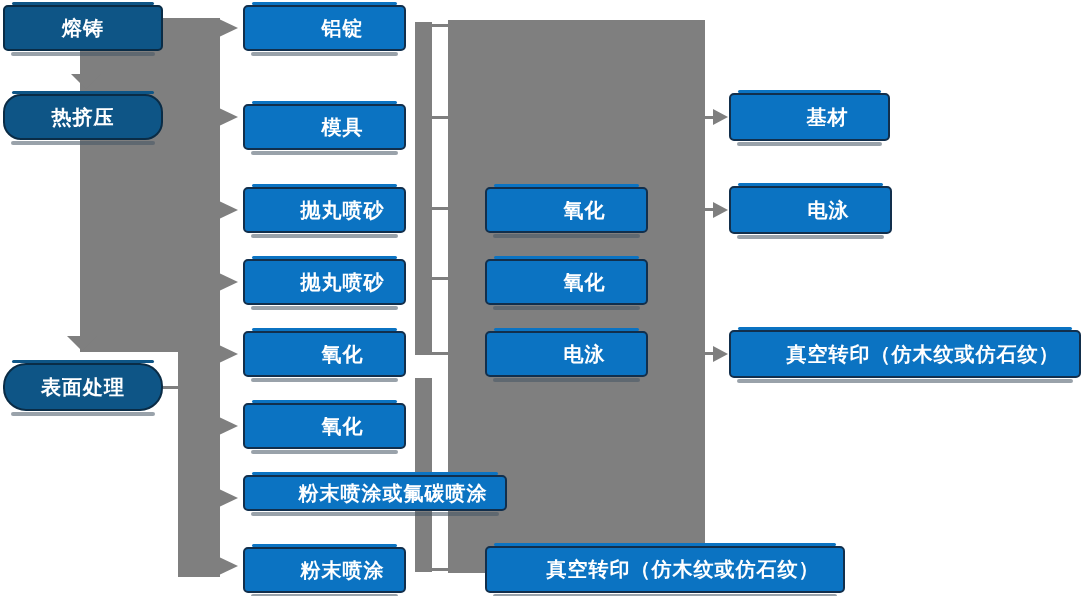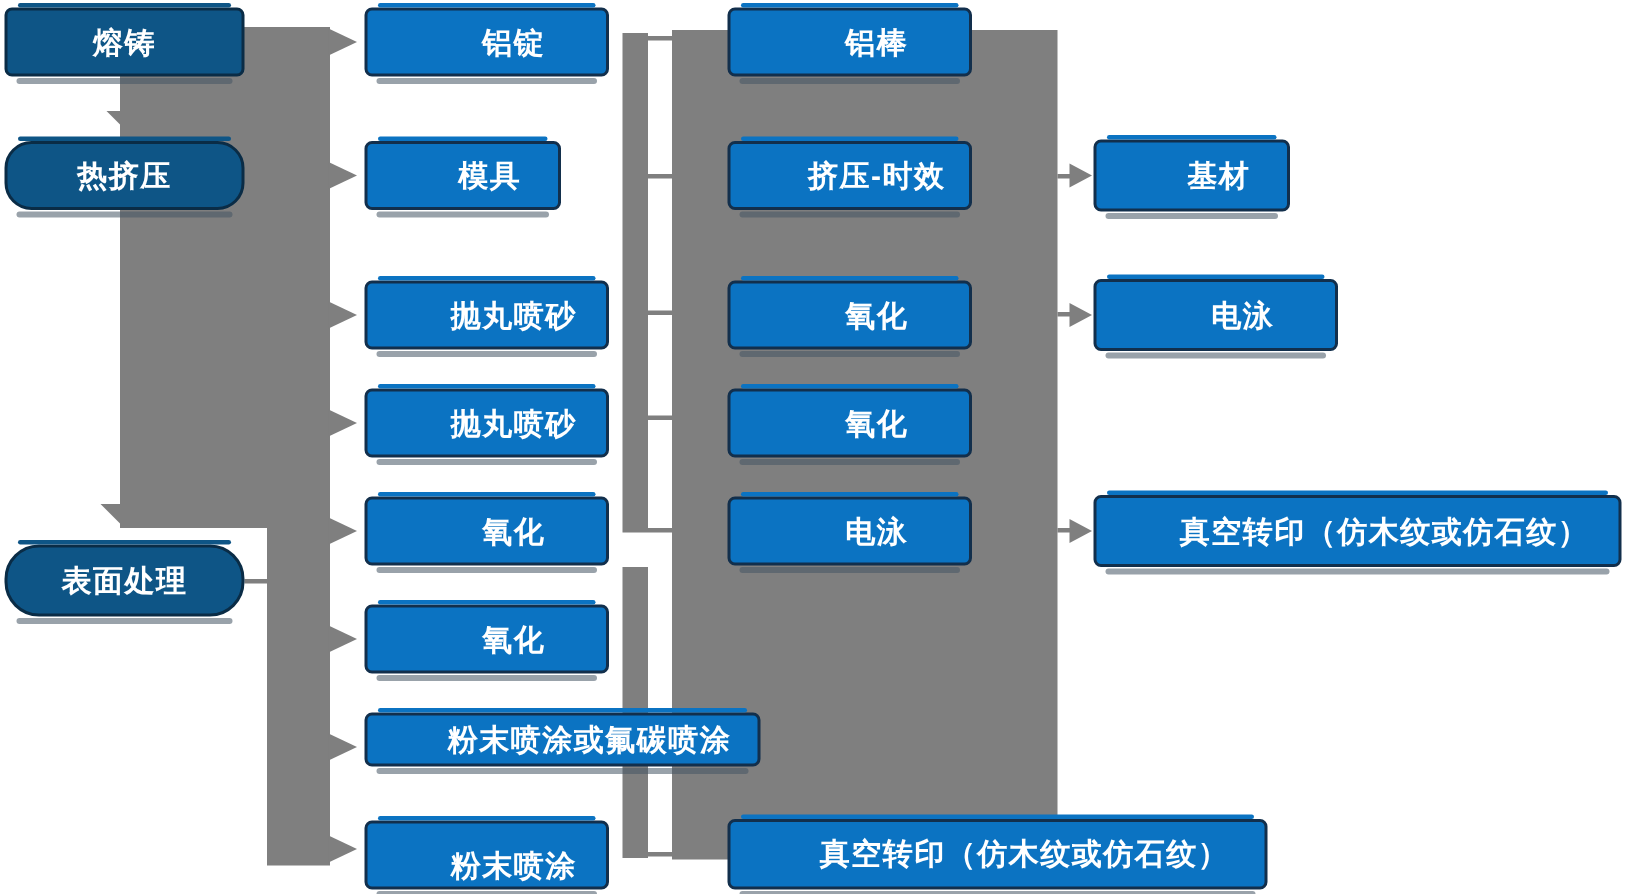--- a/index.html
+++ b/index.html
@@ -77,62 +77,56 @@
   <div class="box dark" style="left:3px; top:94px;  width:160px; height:46px;border-radius:18px;">
       <span>热挤压</span>
     </div>
   <div class="box dark" style="left:3px; top:363px; width:160px; height:48px;border-radius:23px;">
       <span>表面处理</span>
     </div>
 
   <div class="box blue" style="left:243px; top:5px;   width:163px; height:46px;">
       <span>铝锭</span>
     </div>
-  <div class="box blue" style="left:243px; top:94px;  width:131px; height:46px;">
+  <div class="box blue" style="left:243px; top:104px;  width:163px; height:46px;">
       <span>模具</span>
     </div>
   <div class="box blue" style="left:243px; top:187px; width:163px; height:46px;">
       <span>抛丸喷砂</span>
     </div>
   <div class="box blue" style="left:243px; top:259px; width:163px; height:46px;">
       <span>抛丸喷砂</span>
     </div>
   <div class="box blue" style="left:243px; top:331px; width:163px; height:46px;">
       <span>氧化</span>
     </div>
   <div class="box blue" style="left:243px; top:403px; width:163px; height:46px;">
       <span>氧化</span>
     </div>
   <div class="box blue" style="left:243px; top:475px; width:264px; height:36px;">
       <span>粉末喷涂或氟碳喷涂</span>
     </div>
-  <div class="box blue" style="left:243px; top:547px; width:163px; height:46px;align-items:flex-end;">
+  <div class="box blue" style="left:243px; top:547px; width:163px; height:46px;">
       <span>粉末喷涂</span>
     </div>
 
-  <div class="box blue" style="left:485px; top:5px;   width:163px; height:46px;">
-      <span>铝棒</span>
-    </div>
-  <div class="box blue" style="left:485px; top:94px;  width:163px; height:46px;">
-      <span>挤压-时效</span>
-    </div>
   <div class="box blue" style="left:485px; top:187px; width:163px; height:46px;">
       <span>氧化</span>
     </div>
   <div class="box blue" style="left:485px; top:259px; width:163px; height:46px;">
       <span>氧化</span>
     </div>
   <div class="box blue" style="left:485px; top:331px; width:163px; height:46px;">
       <span>电泳</span>
     </div>
   <div class="box blue" style="left:485px; top:546px; width:360px; height:47px;">
       <span>真空转印（仿木纹或仿石纹）</span>
     </div>
 
-  <div class="box blue" style="left:729px; top:93px;  width:131px; height:48px;">
+  <div class="box blue" style="left:729px; top:93px;  width:161px; height:48px;">
       <span>基材</span>
     </div>
   <div class="box blue" style="left:729px; top:186px; width:163px; height:48px;">
       <span>电泳</span>
     </div>
   <div class="box blue" style="left:729px; top:330px; width:352px; height:48px;">
       <span>真空转印（仿木纹或仿石纹）</span>
     </div>
 
 </div>

